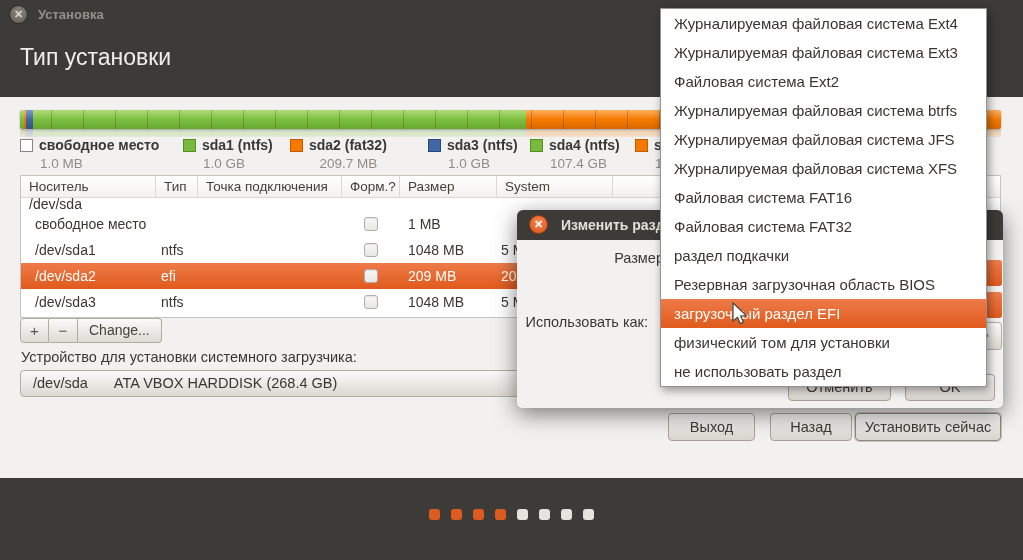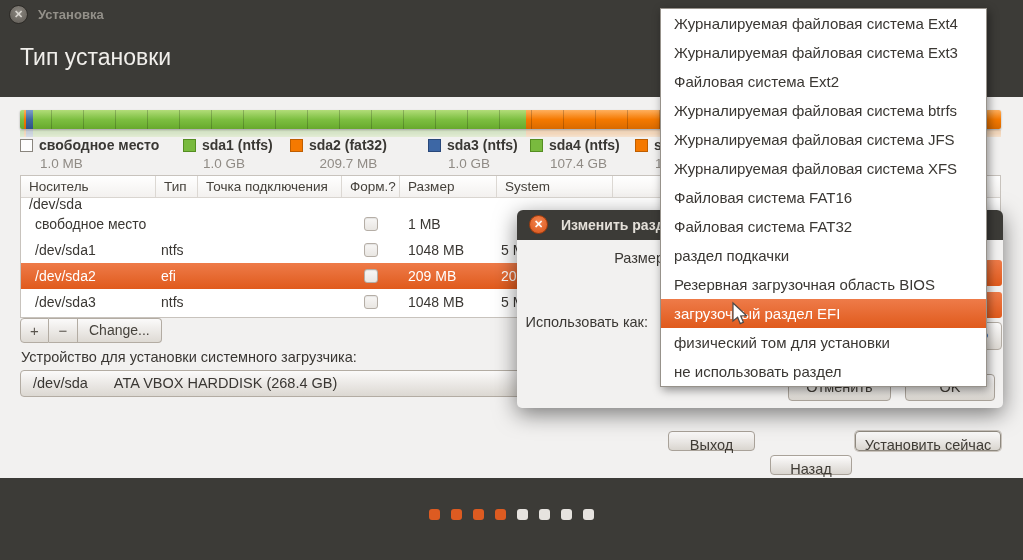--- a/index.html
+++ b/index.html
@@ -81,25 +81,25 @@
 
   
   .boot-label{position:absolute;left:21px;top:252px;font-size:14.5px;color:#3a3733;}
   .boot-combo{position:absolute;left:20px;top:273px;width:981px;height:27px;border:1px solid #b3aca3;
     border-radius:4px;background:linear-gradient(#fbfafa,#dcd8d2);box-sizing:border-box;
     font-size:14.5px;color:#3a3733;line-height:25px;white-space:nowrap;}
   .boot-dev{margin-left:12px;}
   .boot-desc{margin-left:22px;}
 
   
-  .action-btn{position:absolute;top:334px;height:20px;border:1px solid #a9a299;border-radius:4px;
+  .action-btn{position:absolute;top:316px;height:28px;border:1px solid #a9a299;border-radius:4px;
     background:linear-gradient(#fcfbfb,#d9d5cf);font-size:14.5px;color:#3f3b35;text-align:center;
     line-height:26px;box-sizing:border-box;cursor:default;}
   #btn-quit{right:268px;width:87px;}
-  #btn-back{right:171px;width:82px;margin-top:24px;}
+  #btn-back{right:171px;width:82px;}
   #btn-install{right:22px;width:146px;border-color:#8f897f;box-shadow:0 0 0 1px #c9c3bc;}
 
   
   .footer{position:absolute;bottom:0;left:0;right:0;height:82px;background:#3c3b37;}
   .dots{position:absolute;top:31px;left:0;right:0;display:flex;justify-content:center;gap:11px;}
   .dot{width:11px;height:11px;border-radius:3px;background:#e6e3df;}
   .dot.active{background:#dd5b21;}
 
   
   .dialog{position:absolute;left:517px;top:210px;width:486px;height:198px;background:#f2f1f0;

